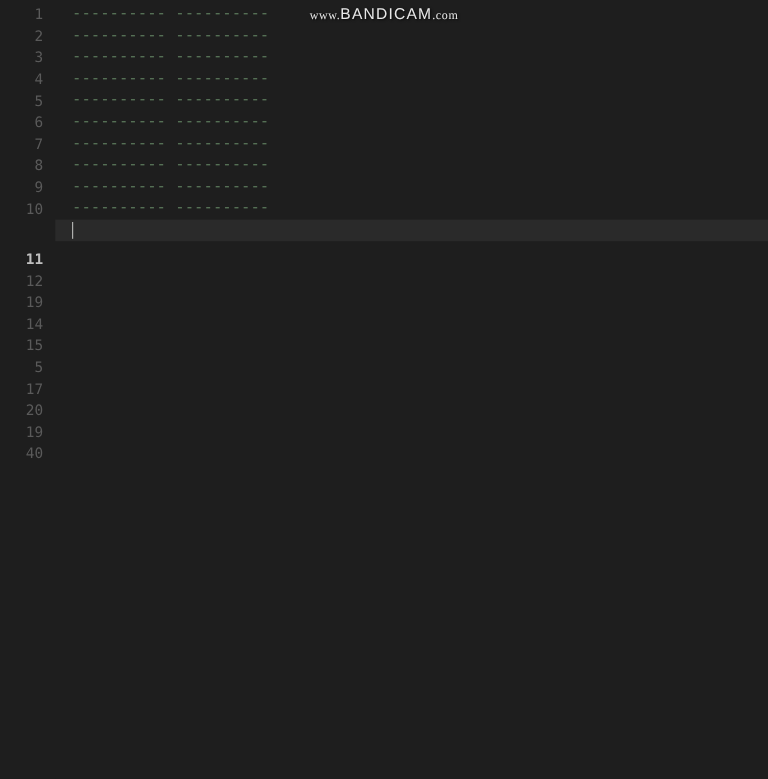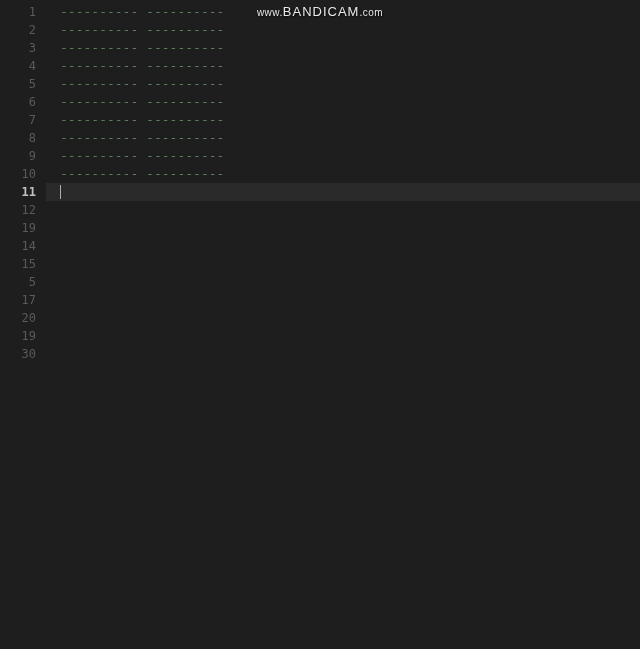--- a/index.html
+++ b/index.html
@@ -32,20 +32,21 @@
     .line-number {
       color: #5a5a5a;
       padding-right: 10px;
       height: 18px;
       line-height: 18px;
       font-size: 12px;
     }
     .line-number.active {
       color: #c0c0c0;
       font-weight: bold;
+      margin-top: 24px;
     }
     .code-area {
       flex: 1;
       padding-top: 3px;
       position: relative;
     }
     .code-line {
       height: 18px;
       line-height: 18px;
       padding-left: 14px;
@@ -78,20 +79,21 @@
       z-index: 100;
       pointer-events: none;
     }
     .watermark .brand {
       font-weight: normal;
       font-size: 13px;
       letter-spacing: 1px;
     }
     .watermark .sm {
       font-size: 10px;
+      font-family: Liberation Serif, serif;
     }
   </style>
 </head>
 <body>
 
 <div class="watermark">
   <span class="sm">www.</span><span class="brand">BANDICAM</span><span class="sm">.com</span>
 </div>
 
 <div class="editor">
@@ -108,21 +110,21 @@
     <div class="line-number">10</div>
     <div class="line-number active">11</div>
     <div class="line-number">12</div>
     <div class="line-number">19</div>
     <div class="line-number">14</div>
     <div class="line-number">15</div>
     <div class="line-number">5</div>
     <div class="line-number">17</div>
     <div class="line-number">20</div>
     <div class="line-number">19</div>
-    <div class="line-number">30</div>
+    <div class="line-number">40</div>
   </div>
   <div class="code-area">
     <div class="code-line">---------- ----------</div>
     <div class="code-line">---------- ----------</div>
     <div class="code-line">---------- ----------</div>
     <div class="code-line">---------- ----------</div>
     <div class="code-line">---------- ----------</div>
     <div class="code-line">---------- ----------</div>
     <div class="code-line">---------- ----------</div>
     <div class="code-line">---------- ----------</div>

